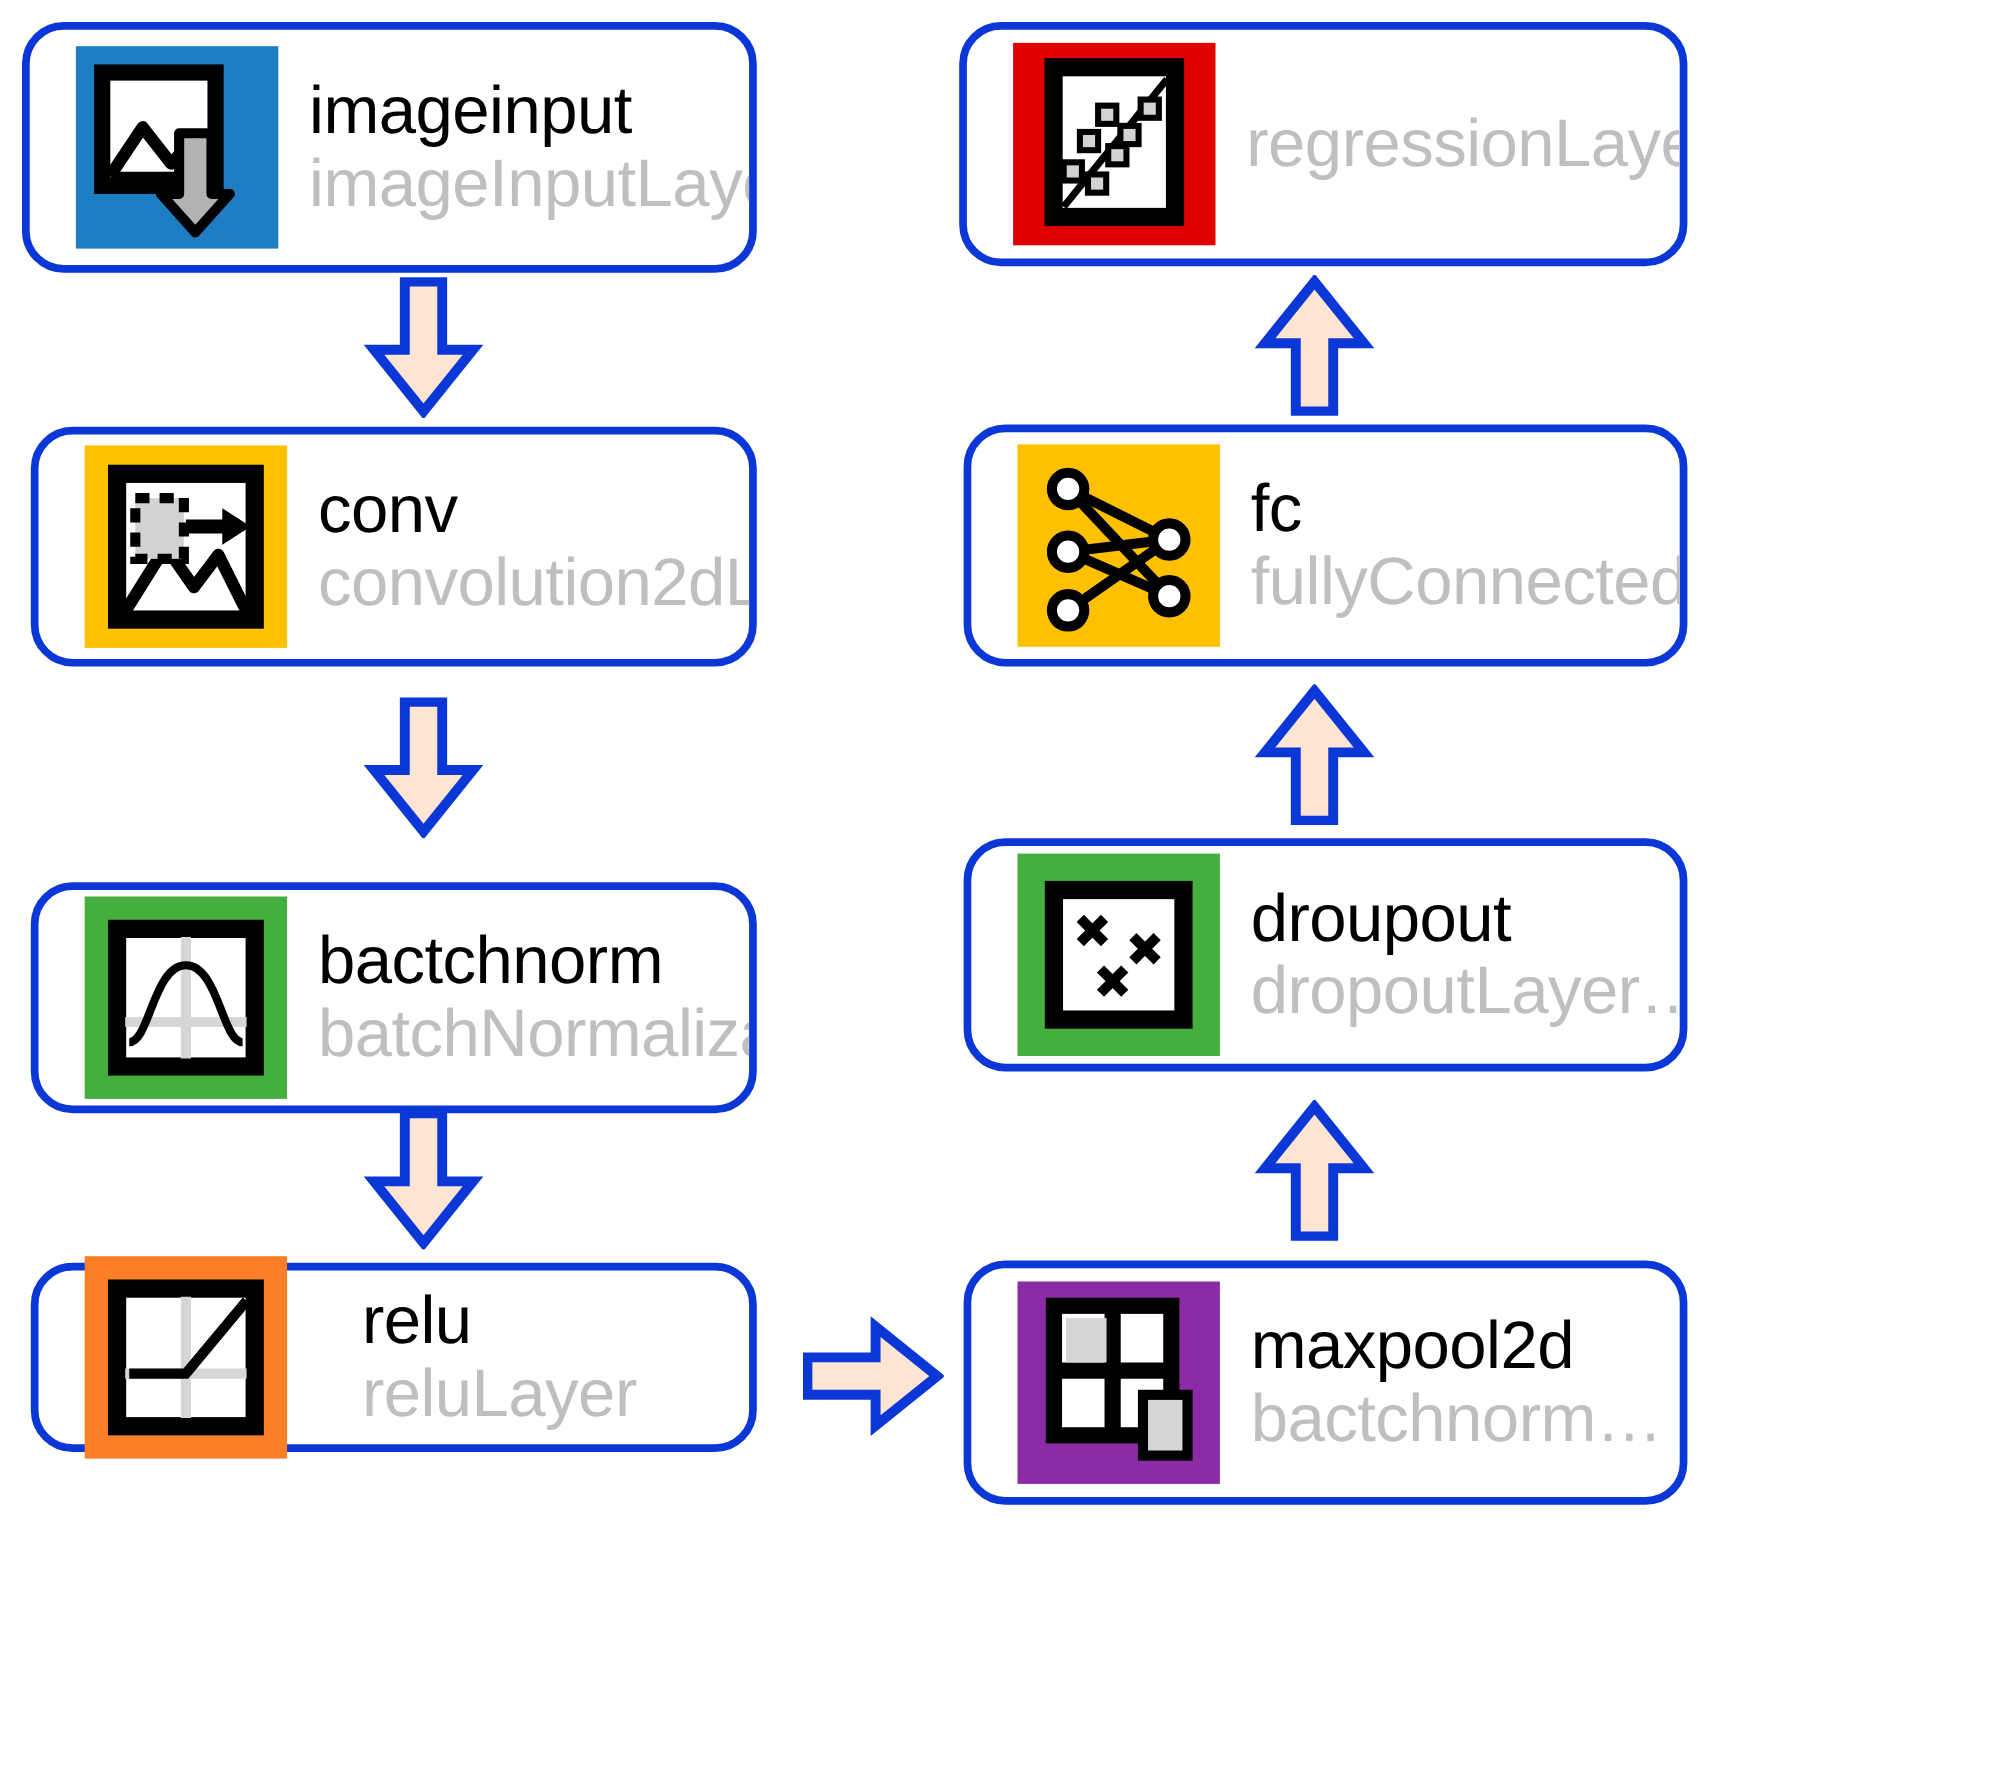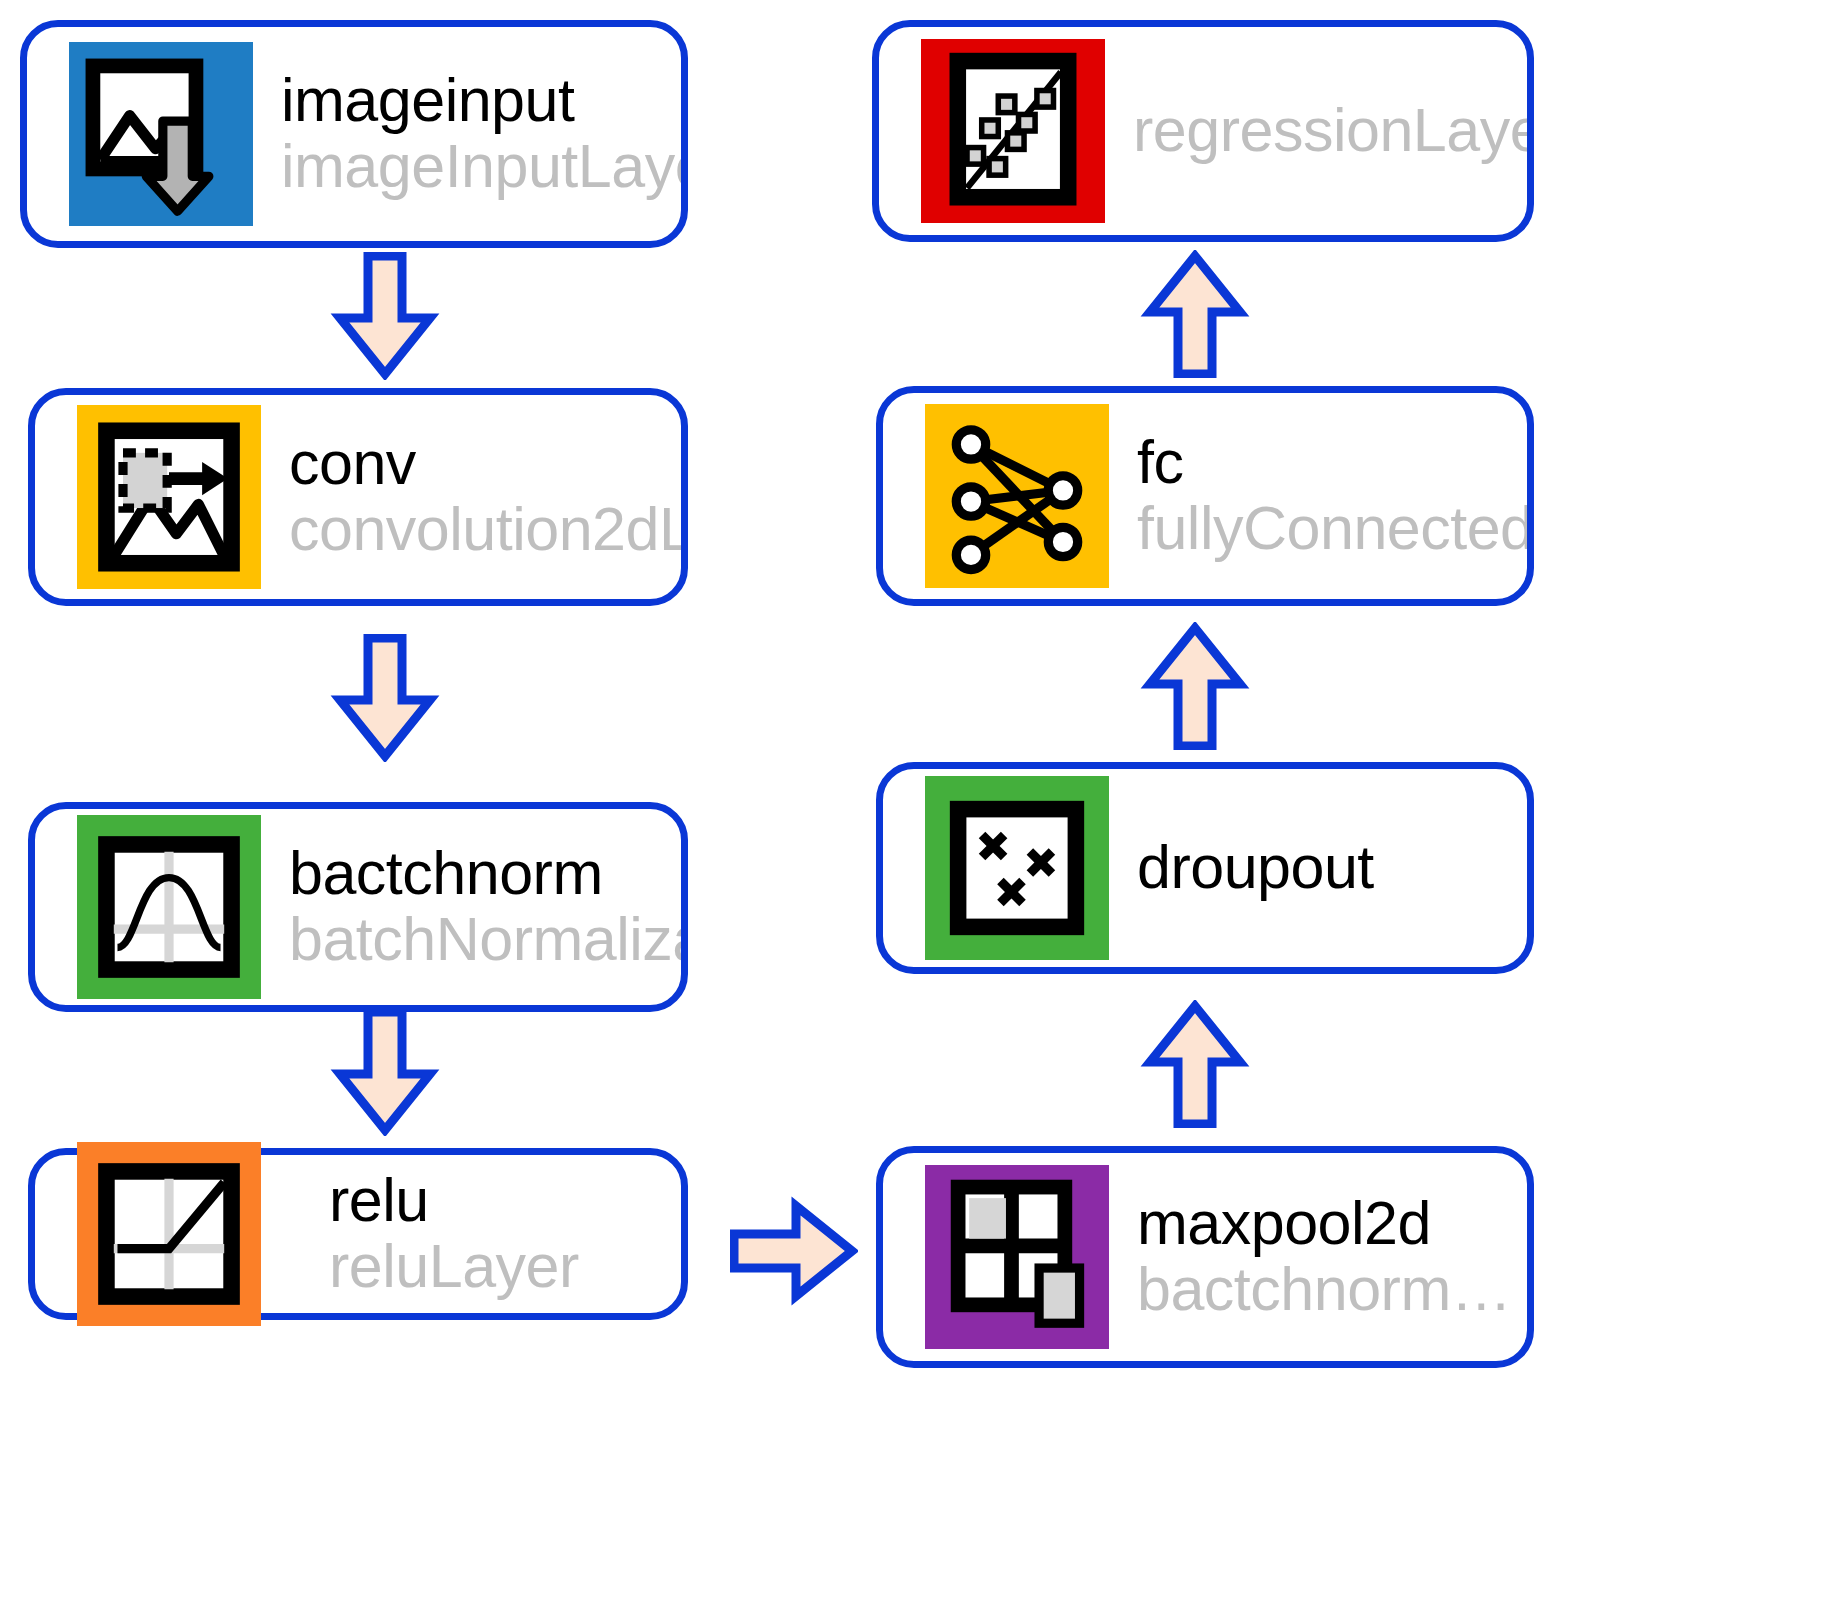--- a/index.html
+++ b/index.html
@@ -222,20 +222,21 @@
           <line x1="43" y1="32" x2="31" y2="44"></line>
           <line x1="57" y1="41" x2="69" y2="53"></line>
           <line x1="69" y1="41" x2="57" y2="53"></line>
           <line x1="41" y1="57" x2="53" y2="69"></line>
           <line x1="53" y1="57" x2="41" y2="69"></line>
         </g>
       </svg>
     </div>
     <div class="layer-text">
       <div class="layer-name">droupout</div>
+      <div class="layer-type">dropoutLayer…</div>
     </div>
   </div>
 
   <div class="arrow" style="left:1140px; top:1000px; width:110px; height:128px;">
     <svg width="110" height="128" viewBox="0 0 110 128">
       <polygon points="55,6 100,62 72,62 72,124 38,124 38,62 10,62" fill="#FDE4D3" stroke="#0A37D6" stroke-width="9" stroke-linejoin="miter"></polygon>
     </svg>
   </div>
 
   <div class="layer-card" style="left:876px; top:1146px; width:658px; height:222px;">

